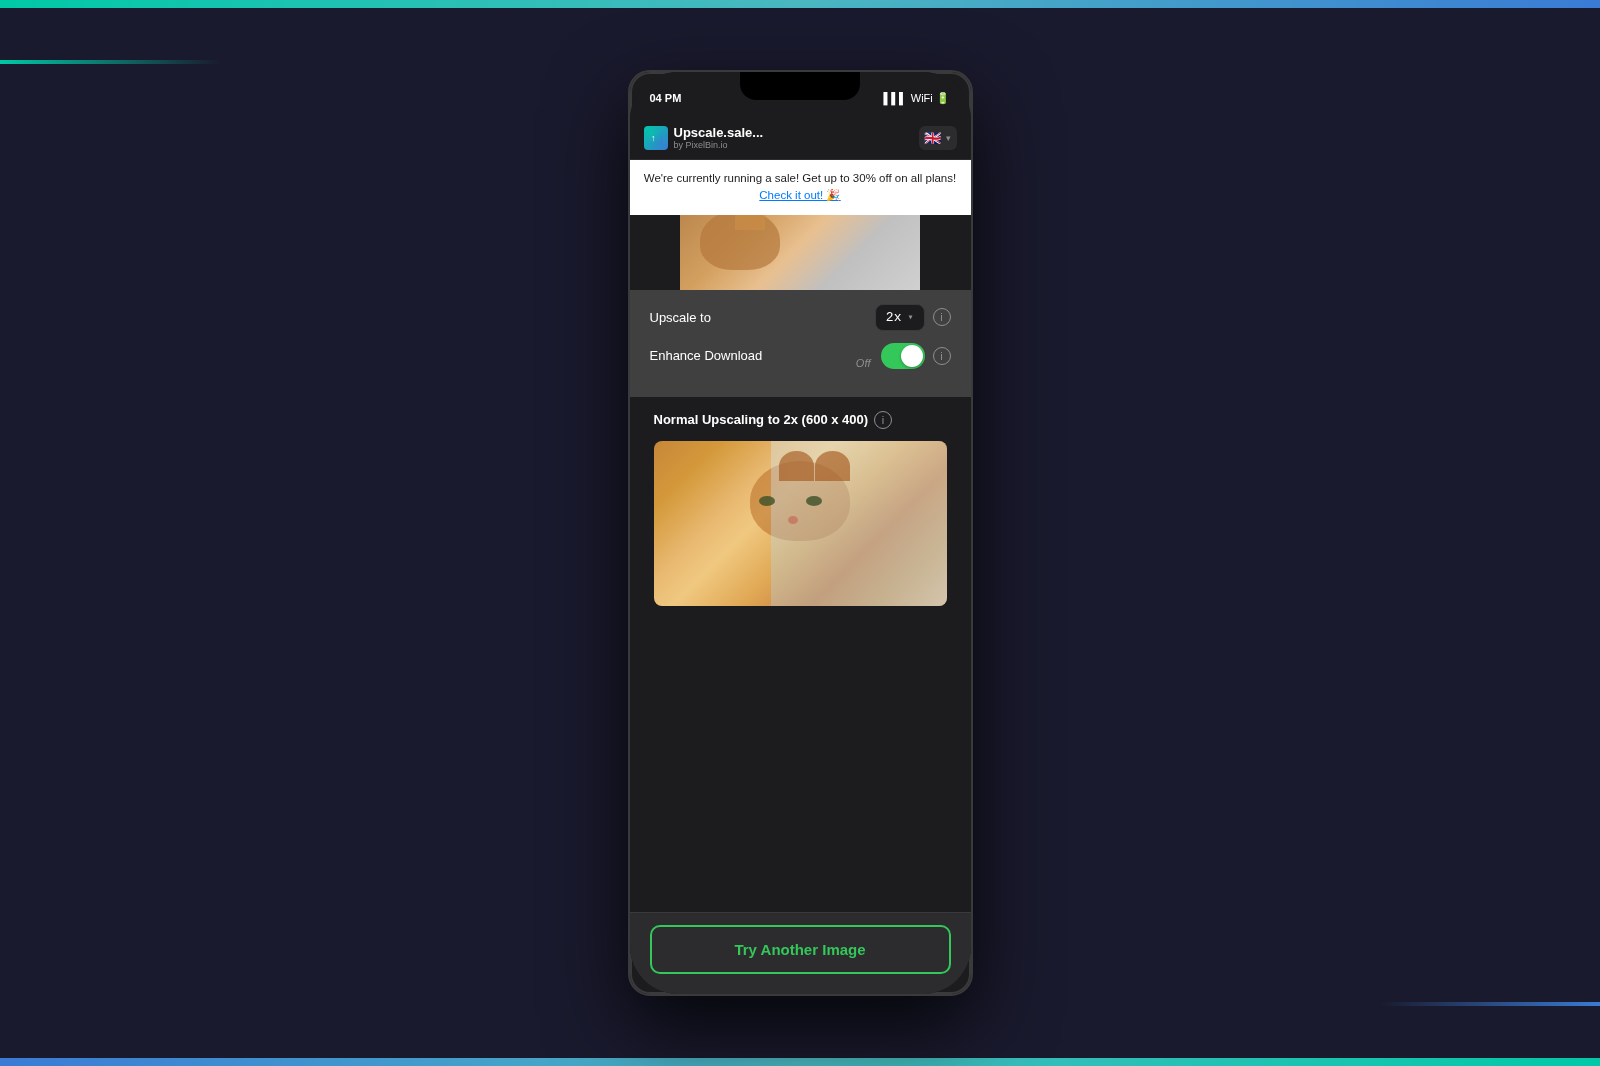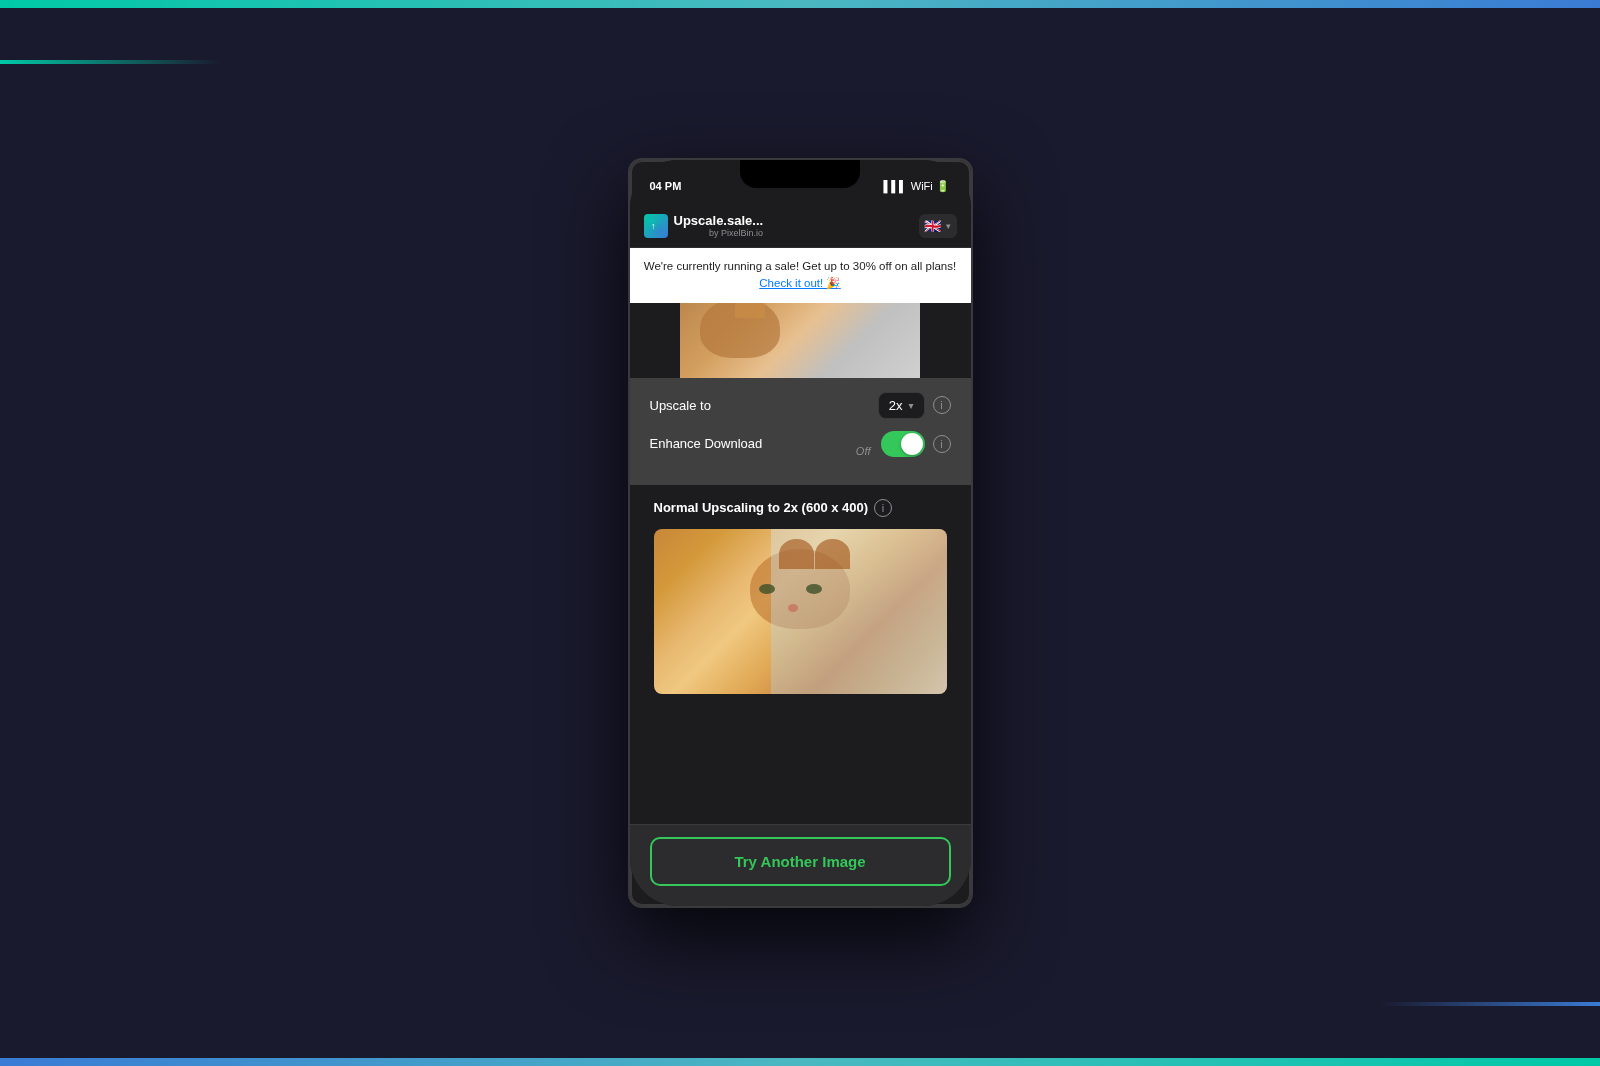--- a/index.html
+++ b/index.html
@@ -46,23 +46,23 @@
       right: 0;
       bottom: 60px;
       width: 220px;
       height: 4px;
       background: linear-gradient(270deg, #3a7bd5, transparent);
     }
 
     
     .phone-frame {
       width: 345px;
-      height: 750px;
+      height: 926px;
       background: #1c1c1e;
-      border-radius: 14px;
+      border-radius: 22px;
       border: 2px solid #3a3a3c;
       position: relative;
       overflow: hidden;
       box-shadow: 0 30px 80px rgba(0,0,0,0.8), inset 0 0 0 2px #3a3a3c;
     }
 
     
     .phone-screen {
       position: absolute;
       top: 0;
@@ -134,21 +134,20 @@
       color: white;
     }
     .nav-logo-text {
       font-size: 13px;
       color: #fff;
       font-weight: 600;
     }
     .nav-logo-sub {
       font-size: 9px;
       color: #8e8e93;
-      text-align: right;
     }
     .nav-lang {
       display: flex;
       align-items: center;
       gap: 4px;
       background: #2c2c2e;
       border-radius: 6px;
       padding: 4px 6px;
     }
     .flag-icon {
@@ -244,20 +243,21 @@
     
     .dropdown {
       background: #1c1c1e;
       border: 1px solid #3a3a3c;
       border-radius: 8px;
       padding: 5px 10px;
       display: flex;
       align-items: center;
       gap: 6px;
       cursor: pointer;
+      font-family: Liberation Mono, monospace;
     }
     .dropdown-value {
       font-size: 13px;
       color: #fff;
     }
     .dropdown-arrow {
       font-size: 10px;
       color: #8e8e93;
     }
 

